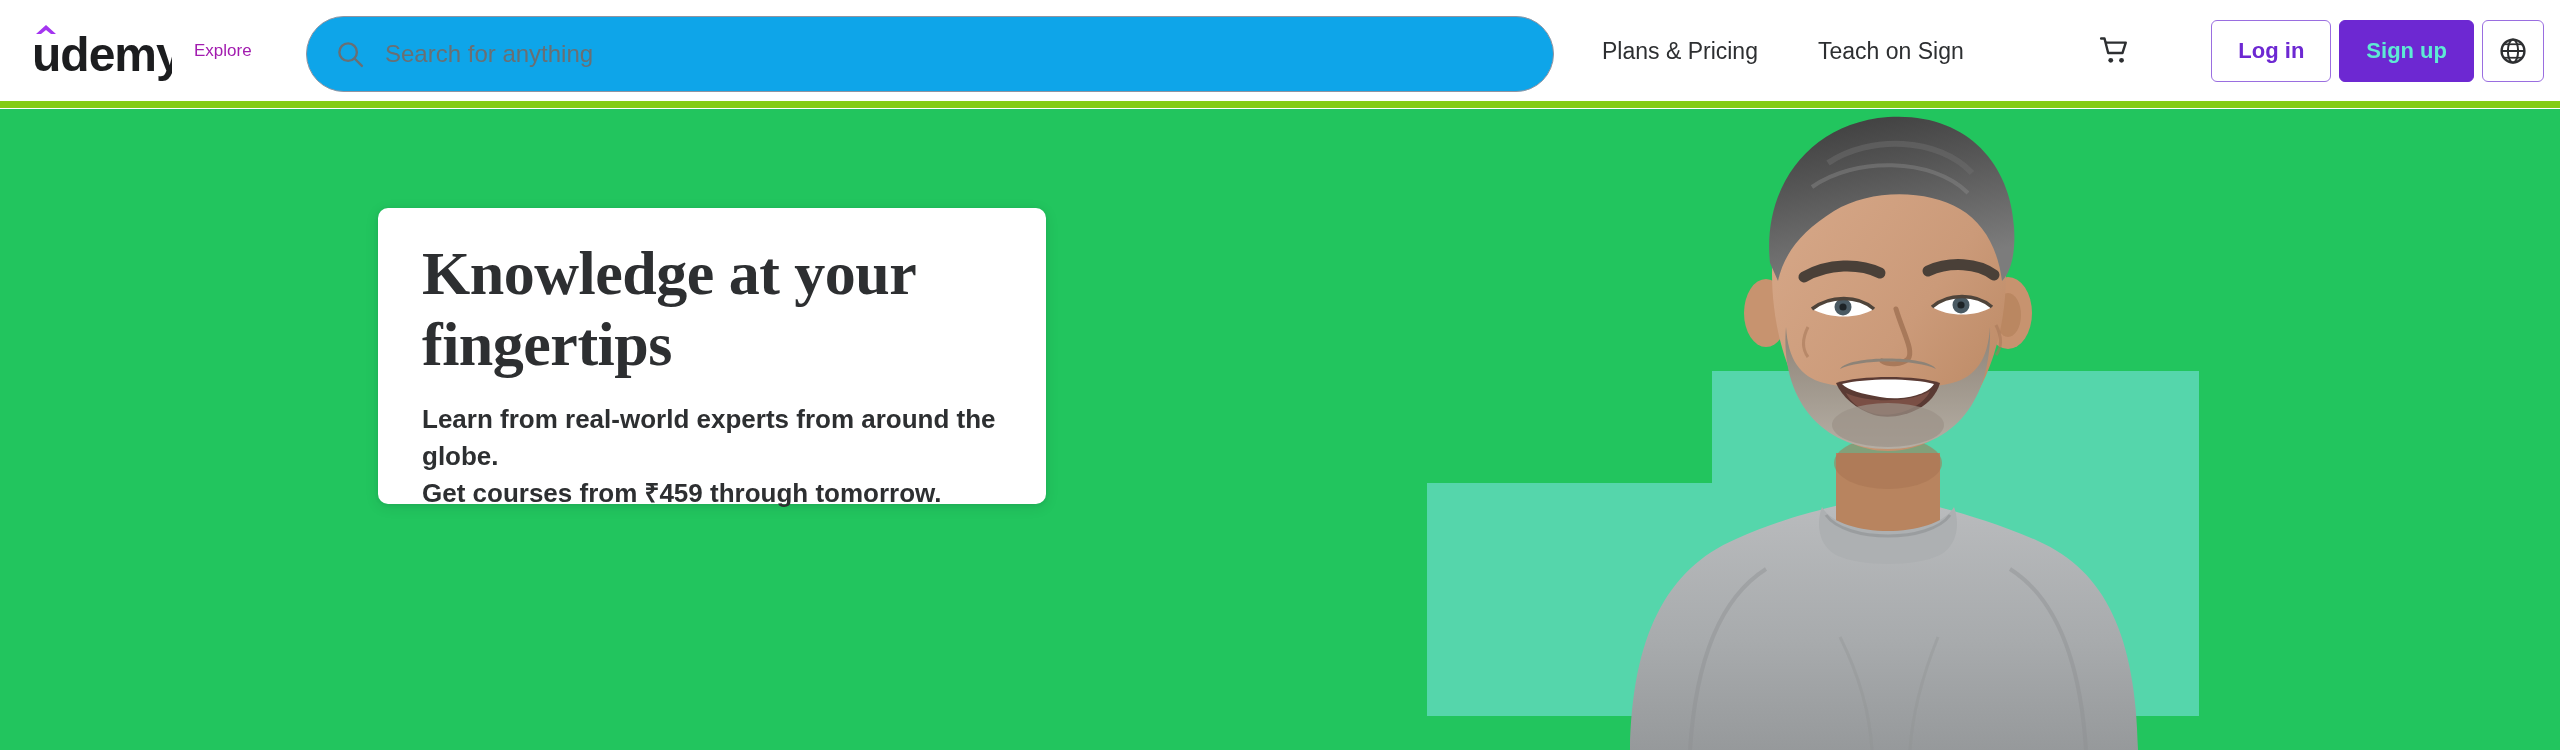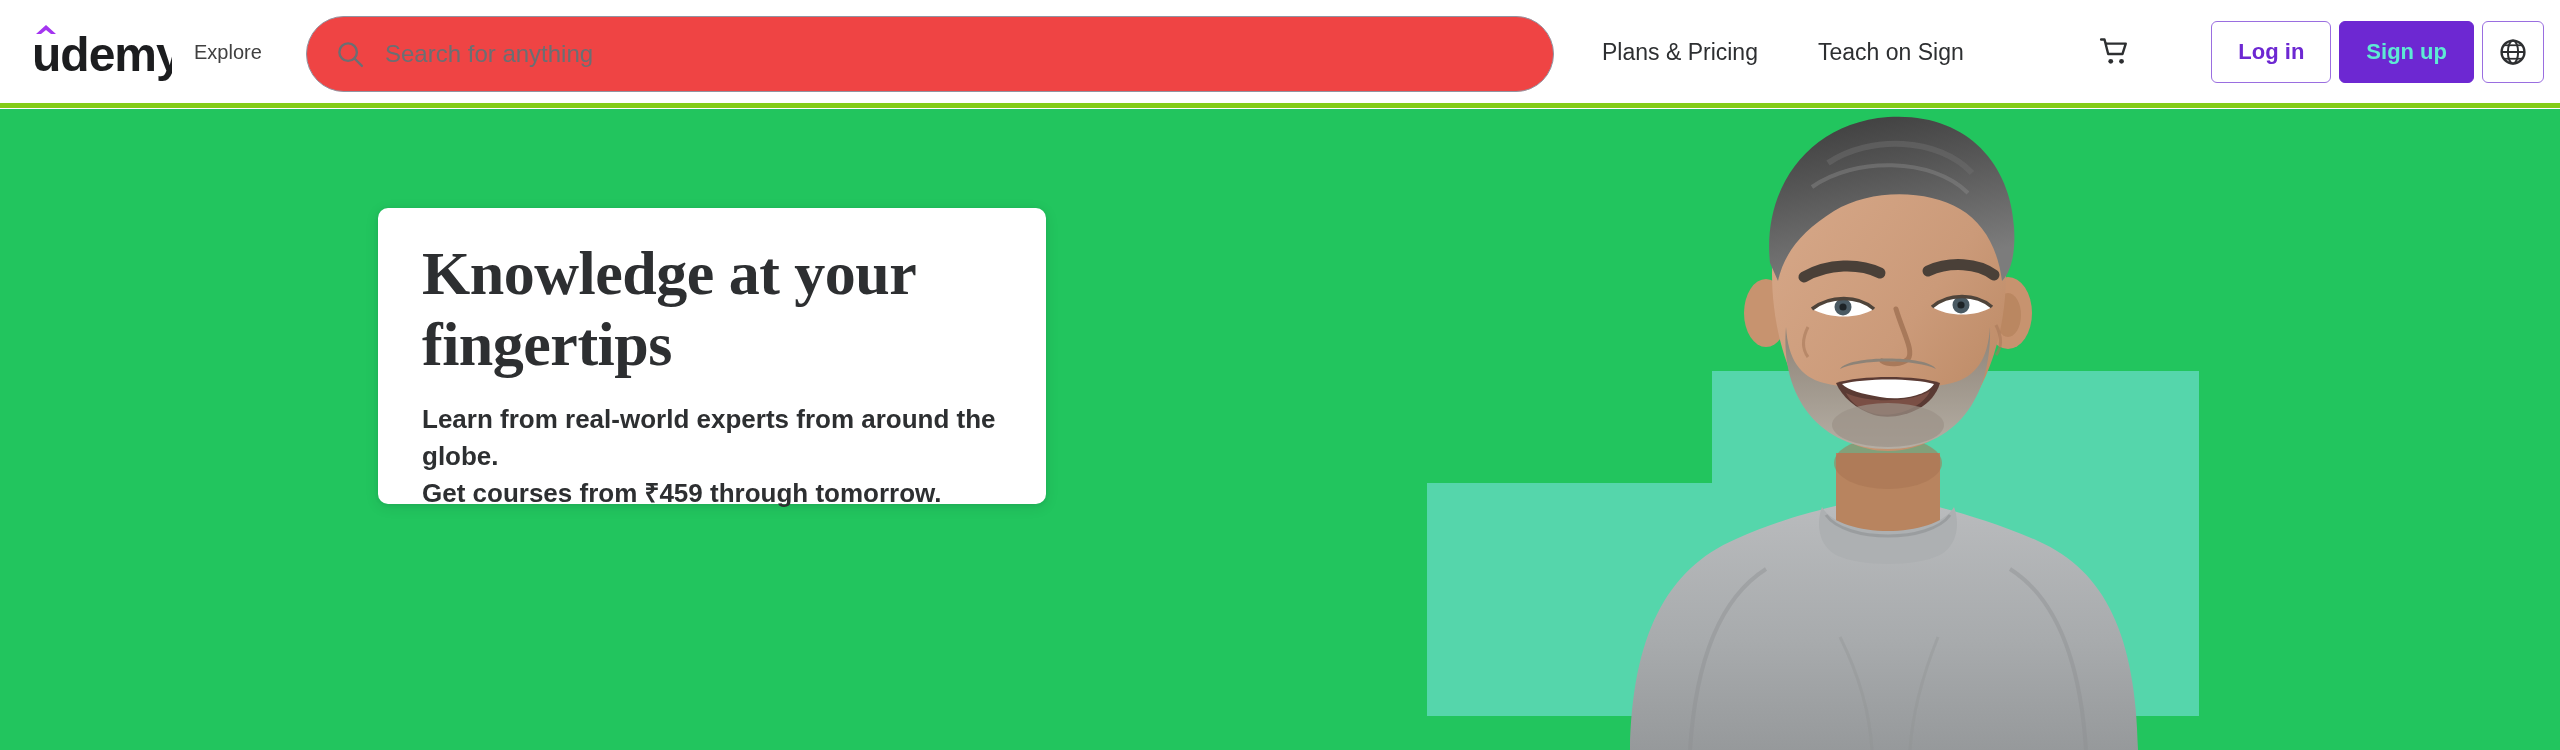--- a/index.html
+++ b/index.html
@@ -20,57 +20,57 @@
     background: #ffffff;
   }
 
   
   .header {
     position: absolute;
     top: 0; left: 0;
     width: 2560px;
     height: 108px;
     background: #ffffff;
-    border-bottom: 5px solid #84cc16;
+    border-bottom: 7px solid #84cc16;
     display: flex;
     align-items: center;
     z-index: 20;
   }
 
   .logo {
     position: absolute;
     left: 22px;
     top: 16px;
     width: 150px;
     height: 70px;
     display: block;
   }
   .logo svg { display: block; }
 
   .explore-link {
     position: absolute;
     left: 188px;
     top: 50%;
     transform: translateY(-50%);
-    font-size: 20px;
-    color: #404040;
+    font-size: 17px;
+    color: #a21caf;
     text-decoration: none;
     white-space: nowrap;
     padding: 8px 6px;
   }
 
   .search-wrap {
     position: absolute;
     left: 306px;
     top: 16px;
     width: 1248px;
     height: 76px;
     border: 1px solid #9194a1;
     border-radius: 38px;
-    background: #ef4444;
+    background: #0ea5e9;
     display: flex;
     align-items: center;
     padding-left: 28px;
   }
   .search-icon {
     width: 30px;
     height: 30px;
     flex: 0 0 30px;
     margin-right: 20px;
     display: block;

